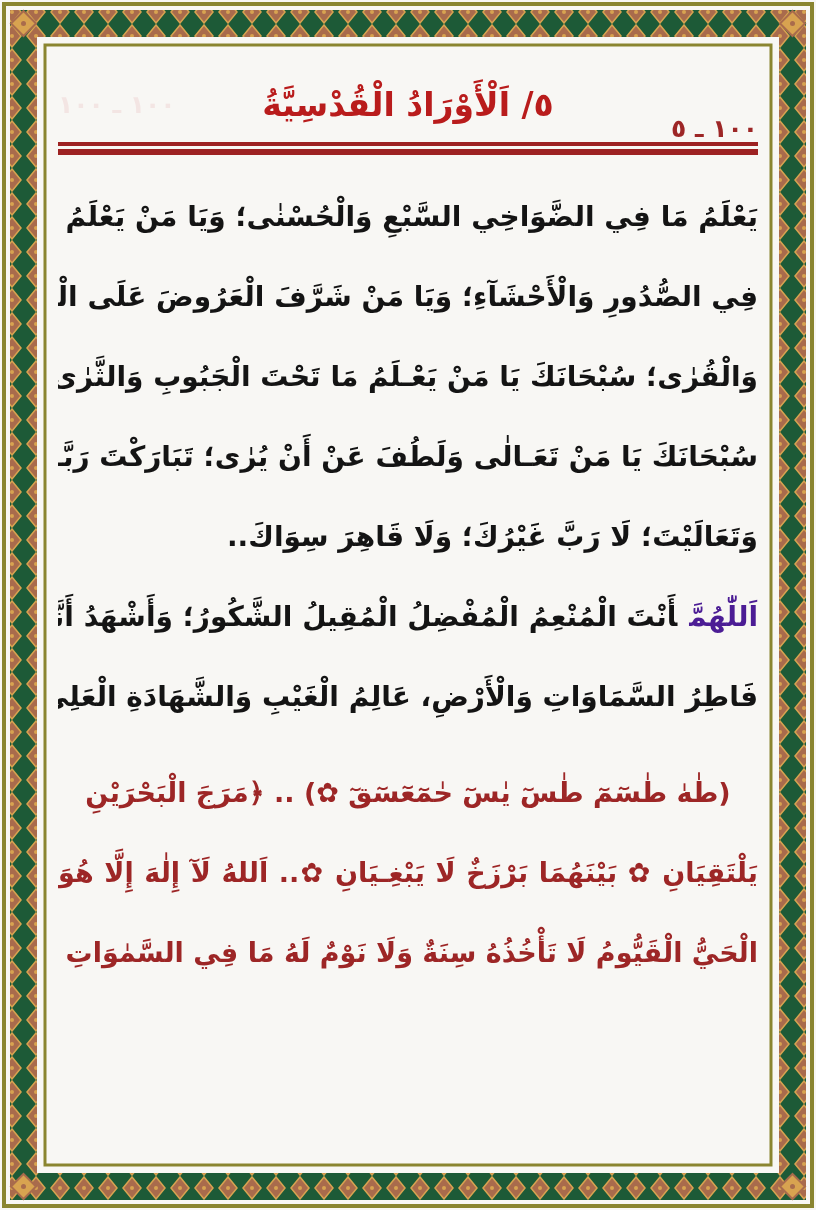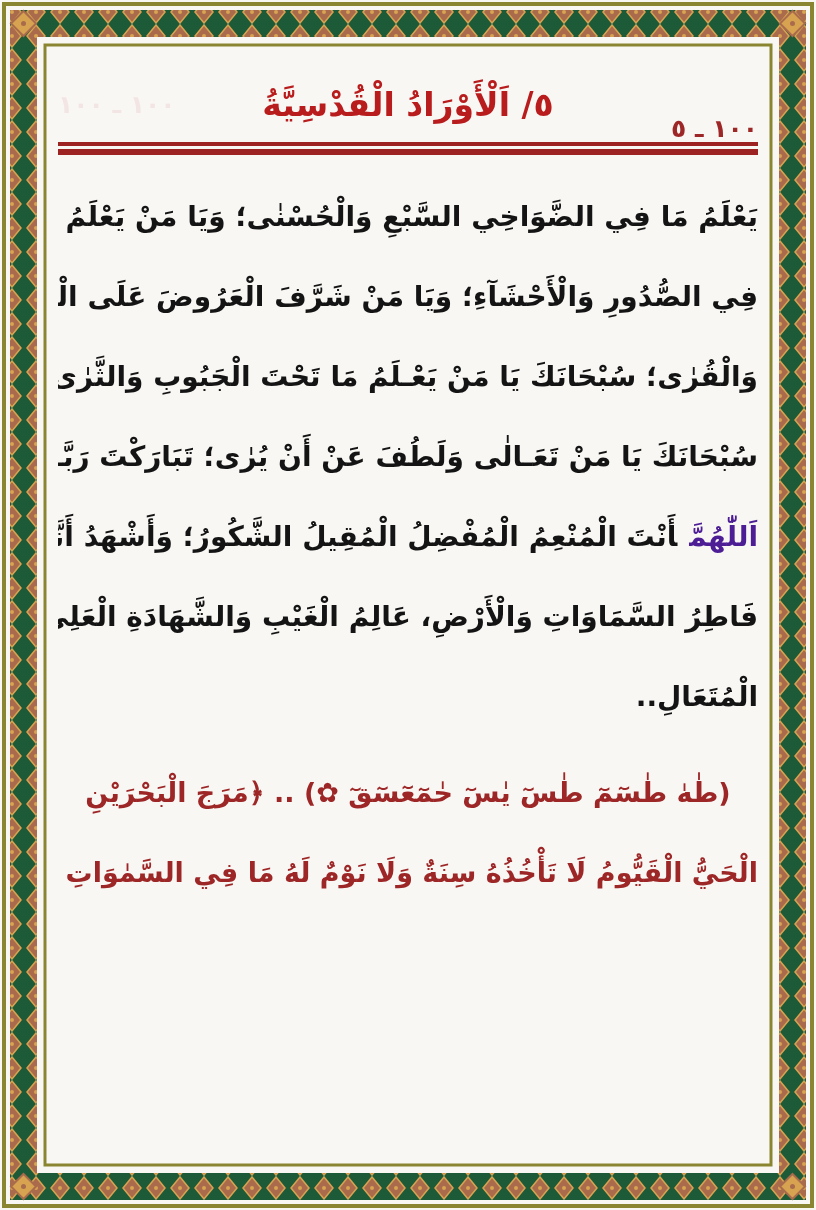--- a/index.html
+++ b/index.html
@@ -88,25 +88,26 @@
     <div class="thin"></div>
     <div class="gap"></div>
     <div class="thick"></div>
   </div>
 
   <div class="body-text">
     <div class="line">يَعْلَمُ مَا فِي الضَّوَاخِي السَّبْعِ وَالْحُسْنٰى؛ وَيَا مَنْ يَعْلَمُ مَا يَتَلَجْلَجُ</div>
     <div class="line">فِي الصُّدُورِ وَالْأَحْشَآءِ؛ وَيَا مَنْ شَرَّفَ الْعَرُوضَ عَلَى الْمُدُنِ</div>
     <div class="line">وَالْقُرٰى؛ سُبْحَانَكَ يَا مَنْ يَعْـلَمُ مَا تَحْتَ الْجَبُوبِ وَالثَّرٰى؛</div>
     <div class="line">سُبْحَانَكَ يَا مَنْ تَعَـالٰى وَلَطُفَ عَنْ أَنْ يُرٰى؛ تَبَارَكْتَ رَبَّـنَا</div>
+    <div class="line no-justify">وَتَعَالَيْتَ؛ لَا رَبَّ غَيْرُكَ؛ وَلَا قَاهِرَ سِوَاكَ..</div>
     <div class="line">
       <span class="lead-red">اَللّٰهُمَّ</span><span>أَنْتَ الْمُنْعِمُ الْمُفْضِلُ الْمُقِيلُ الشَّكُورُ؛ وَأَشْهَدُ أَنَّكَ</span>
     </div>
     <div class="line">فَاطِرُ السَّمَاوَاتِ وَالْأَرْضِ، عَالِمُ الْغَيْبِ وَالشَّهَادَةِ الْعَلِيُّ الْكَبِيرُ</div>
-    <div class="line no-justify">الْمُتَعَالِ..</div>
   </div>
 
   <div class="quran">
     <div class="line center">(طٰهٰ طٰسٓمٓ طٰسٓ يٰسٓ حٰمٓعٓسٓقٓ ✿) .. ﴿مَرَجَ الْبَحْرَيْنِ</div>
+    <div class="line">يَلْتَقِيَانِ ✿ بَيْنَهُمَا بَرْزَخٌ لَا يَبْغِـيَانِ ✿.. اَللهُ لَآ إِلٰهَ إِلَّا هُوَ</div>
     <div class="line">الْحَيُّ الْقَيُّومُ لَا تَأْخُذُهُ سِنَةٌ وَلَا نَوْمٌ لَهُ مَا فِي السَّمٰوَاتِ وَمَا</div>
   </div>
 
 </div>
 
 </body></html>

